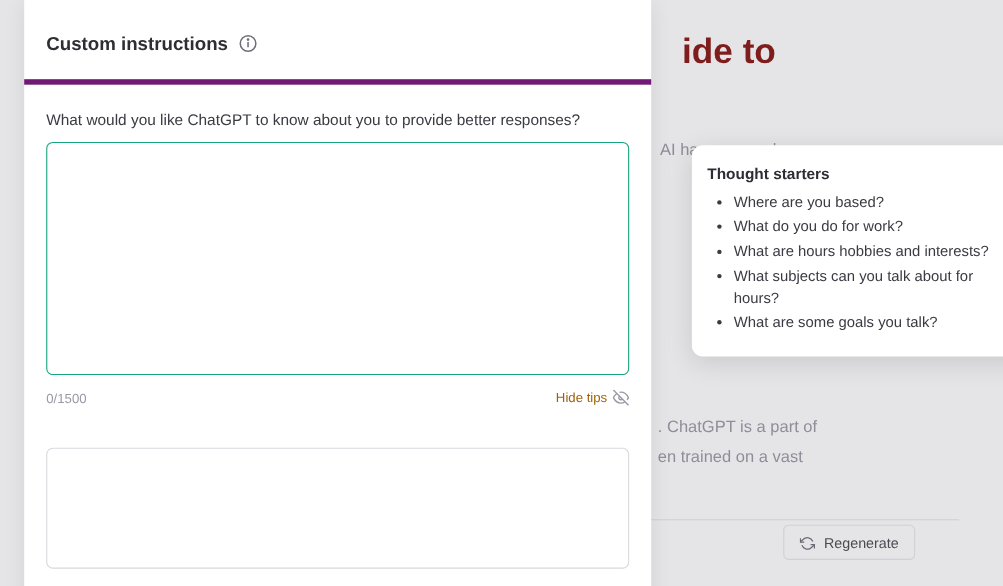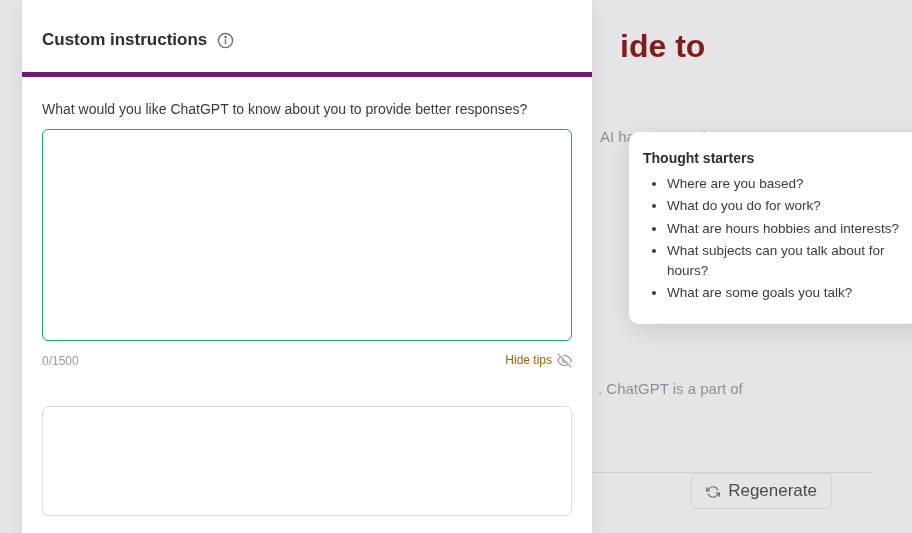--- a/index.html
+++ b/index.html
@@ -50,21 +50,21 @@
       position: absolute;
       bottom: 24px;
       right: 80px;
       border: 1px solid #d0d0d6;
       border-radius: 5px;
       padding: 7px 14px;
       background: #e5e5e7;
       display: flex;
       align-items: center;
       gap: 8px;
-      font-size: 17px;
+      font-size: 13px;
       color: #4a4a52;
       cursor: pointer;
     }
     .bg-divider {
       position: absolute;
       bottom: 60px;
       left: 40px;
       right: 40px;
       border-top: 1px solid #d0d0d6;
     }
@@ -175,20 +175,21 @@
     }
   </style>
 </head>
 <body>
 
 <div class="background-content">
   <div class="bg-title">ide to</div>
   <div class="bg-text1">AI has emerged as a</div>
   <div class="bg-text2">
     <span>. ChatGPT is a part of</span><br>
+    <span>en trained on a vast</span>
   </div>
   <div class="bg-divider"></div>
   <button class="bg-regenerate">
     <span>
       <svg class="icon-svg" width="14" height="14" viewBox="0 0 24 24" fill="none" stroke="#6b6b76" stroke-width="2">
         <path d="M1 4v6h6"></path>
           <path d="M23 20v-6h-6"></path>
         <path d="M20.49 9A9 9 0 0 0 5.64 5.64L1 10m22 4l-4.64 4.36A9 9 0 0 1 3.51 15"></path>
       </svg>
     </span>

